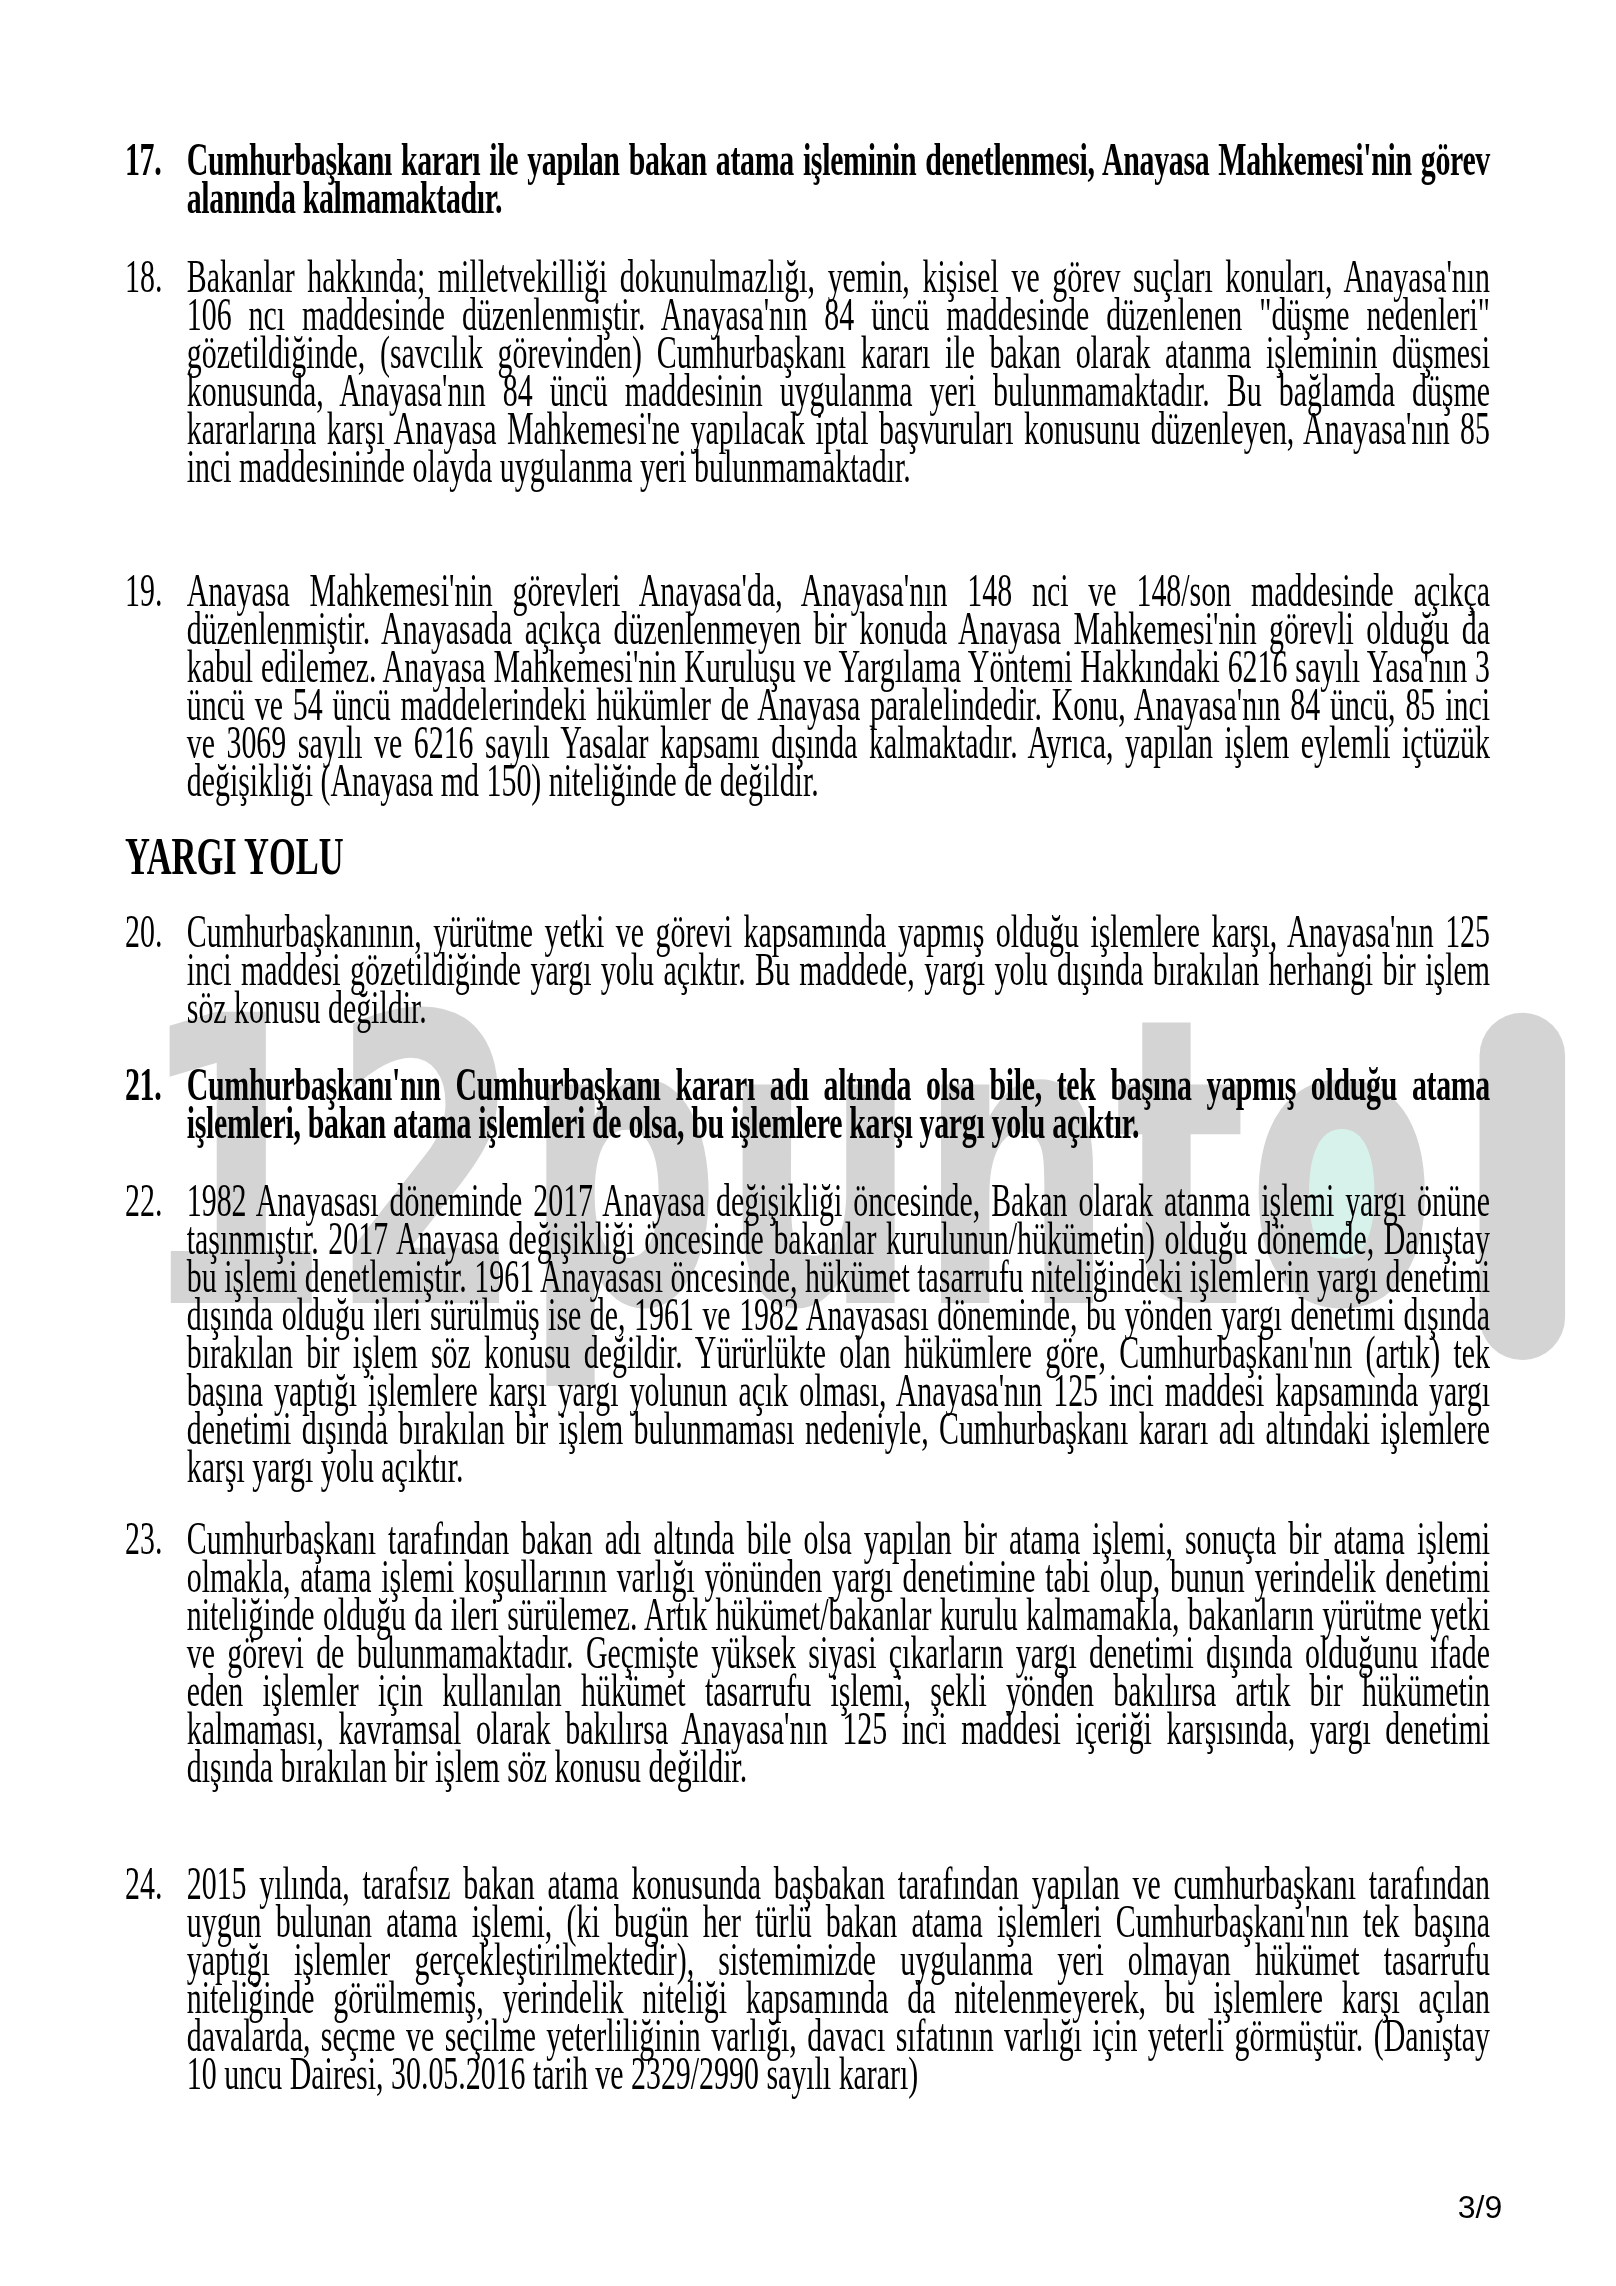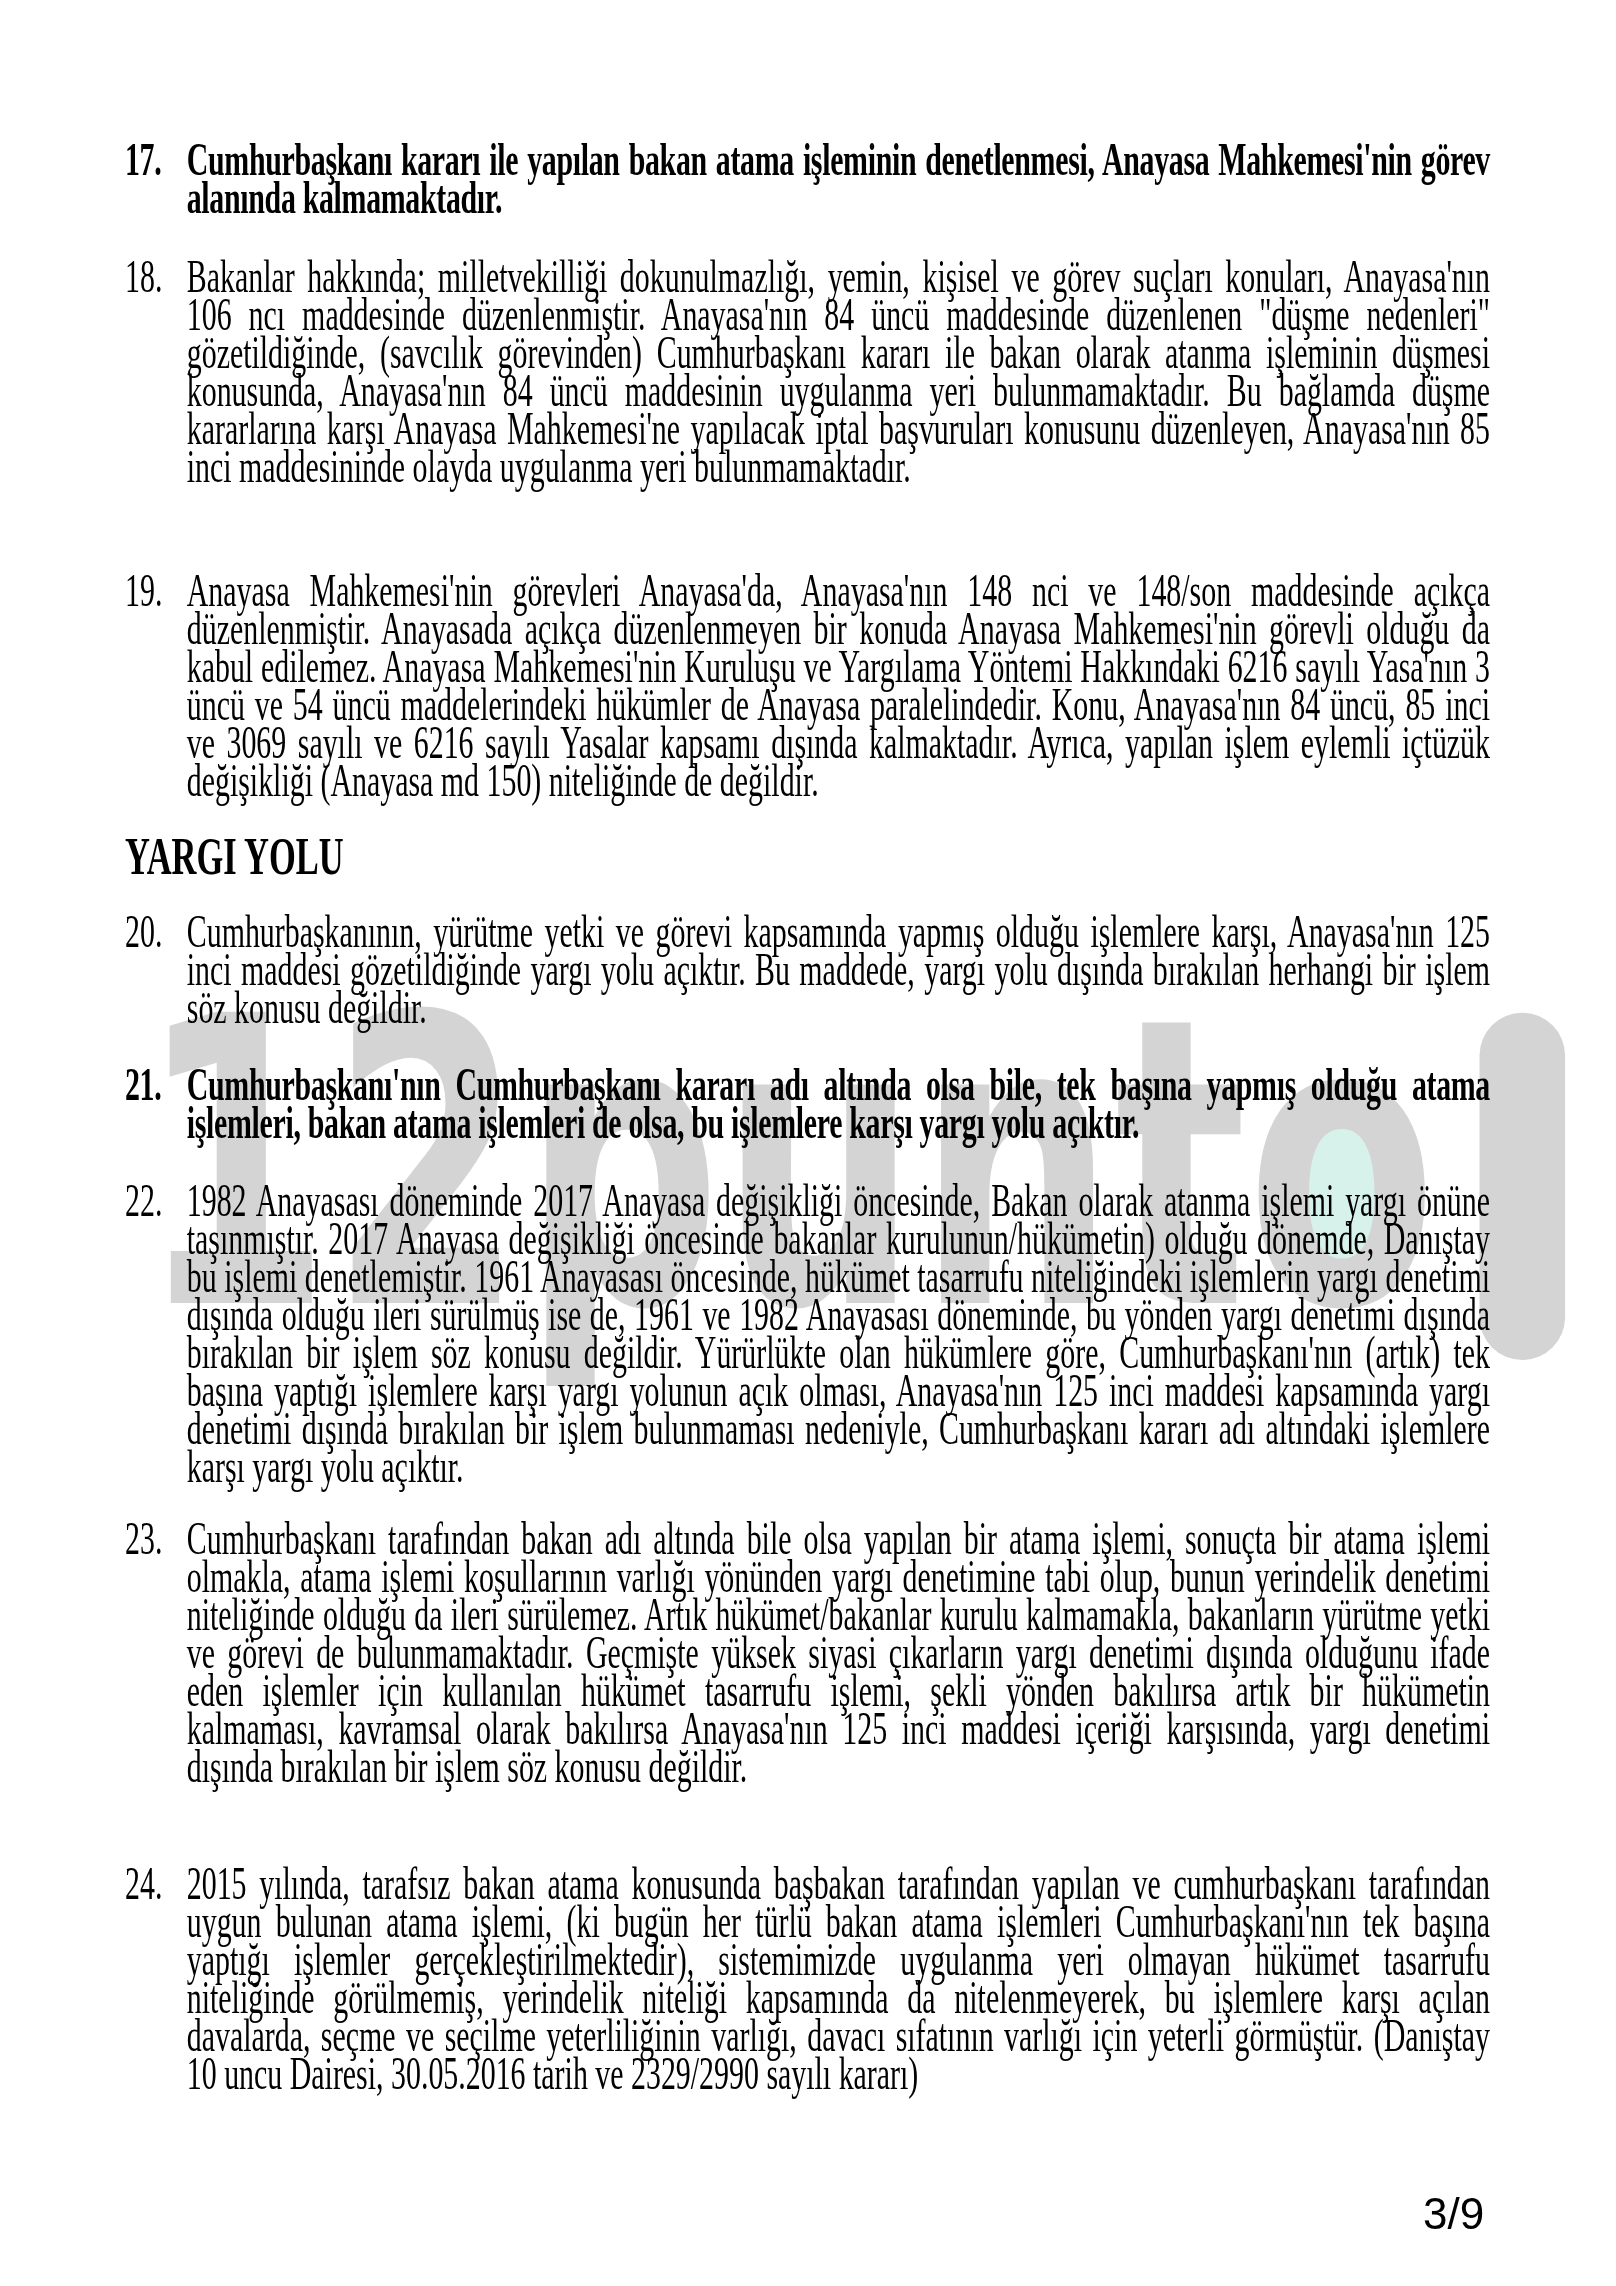--- a/index.html
+++ b/index.html
@@ -58,23 +58,23 @@
     font-size: 53px;
     font-weight: 700;
     white-space: nowrap;
     z-index: 2;
   }
   .pageno {
     position: absolute;
     left: 1423px;
     top: 2189px;
     width: 114px;
-    text-align: left;
+    text-align: center;
     font-family: "Liberation Sans", sans-serif;
-    font-size: 44px;
+    font-size: 32px;
     z-index: 2;
   }
 </style>
 </head>
 <body>
 
 <div class="page">
 
   <div class="watermark">
     <svg width="1503" height="428" viewBox="0 0 1580 450" xmlns="http://www.w3.org/2000/svg">

